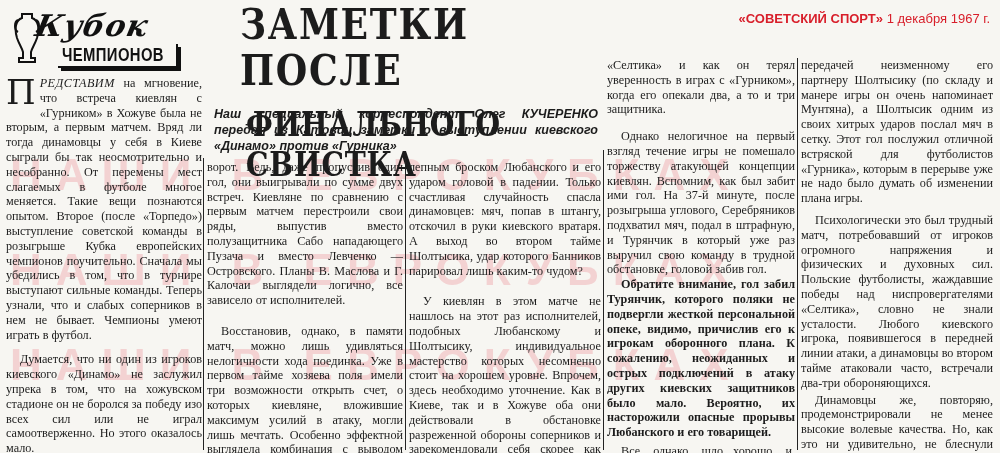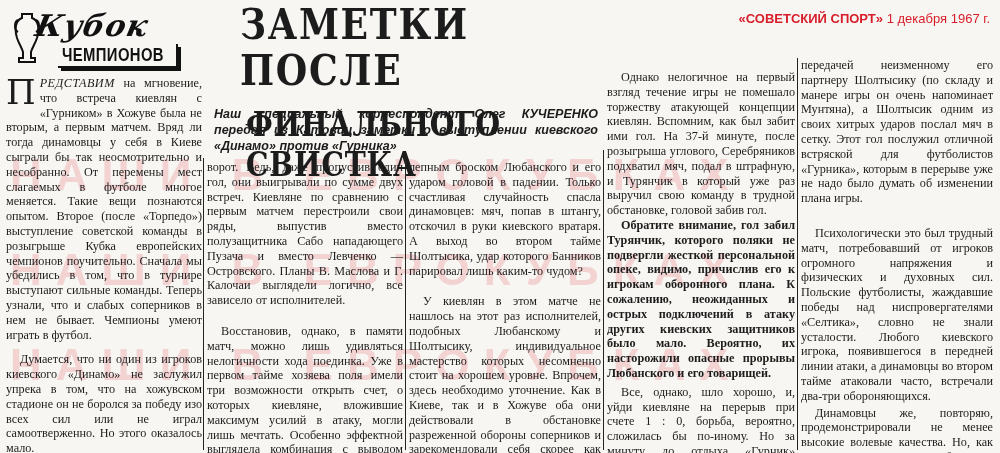--- a/index.html
+++ b/index.html
@@ -127,26 +127,27 @@
   <div class="rule" style="left:405px; top:158px; height:292px;"></div>
 
   <div class="col" style="left:409px; top:160px; width:192px;">
     <p style="text-indent:0">лепным броском Любанского и его ударом головой в падении. Только счастливая случайность спасла динамовцев: мяч, попав в штангу, отскочил в руки киевского вратаря. А выход во втором тайме Шолтысика, удар которого Банников парировал лишь каким-то чудом?</p>
     <p style="margin-top:16px">У киевлян в этом матче не нашлось на этот раз исполнителей, подобных Любанскому и Шолтысику, индивидуальное мастерство которых несомненно стоит на хорошем уровне. Впрочем, здесь необходимо уточнение. Как в Киеве, так и в Хожуве оба они действовали в обстановке разреженной обороны соперников и зарекомендовали себя скорее как отличные мастера контратаки. Вспомним, как блистал в этой роли Бышовец в Глазго в матче против</p>
   </div>
 
   <div class="rule" style="left:603px; top:150px; height:300px;"></div>
 
   <div class="col" style="left:607px; top:58px; width:188px;">
+    <p style="text-indent:0">«Селтика» и как он терял уверенность в играх с «Гурником», когда его опекали два, а то и три защитника.</p>
     <p style="margin-top:12px">Однако нелогичное на первый взгляд течение игры не помешало торжеству атакующей концепции киевлян. Вспомним, как был забит ими гол. На 37-й минуте, после розыгрыша углового, Серебряников подхватил мяч, подал в штрафную, и Турянчик в который уже раз выручил свою команду в трудной обстановке, головой забив гол.</p>
     <p class="bold" style="margin-top:0">Обратите внимание, гол забил Турянчик, которого поляки не подвергли жесткой персональной опеке, видимо, причислив его к игрокам оборонного плана. К сожалению, неожиданных и острых подключений в атаку других киевских защитников было мало. Вероятно, их насторожили опасные прорывы Любанского и его товарищей.</p>
     <p style="margin-top:4px">Все, однако, шло хорошо, и, уйди киевляне на перерыв при счете 1 : 0, борьба, вероятно, сложилась бы по-иному. Но за минуту до отдыха «Гурник» сравнял счет. Проход по правому флангу Любанского завершился</p>
   </div>
 
   <div class="rule" style="left:797px; top:58px; height:392px;"></div>
 
   <div class="col" style="left:801px; top:58px; width:192px;">
     <p style="text-indent:0">передачей неизменному его партнеру Шолтысику (по складу и манере игры он очень напоминает Мунтяна), а Шолтысик одним из своих хитрых ударов послал мяч в сетку. Этот гол послужил отличной встряской для футболистов «Гурника», которым в перерыве уже не надо было думать об изменении плана игры.</p>
-    <p style="margin-top:20px">Психологически это был трудный матч, потребовавший от игроков огромного напряжения и физических и духовных сил. Польские футболисты, жаждавшие победы над ниспровергателями «Селтика», словно не знали усталости. Любого киевского игрока, появившегося в передней линии атаки, а динамовцы во втором тайме атаковали часто, встречали два-три обороняющихся.</p>
+    <p style="margin-top:7px">Психологически это был трудный матч, потребовавший от игроков огромного напряжения и физических и духовных сил. Польские футболисты, жаждавшие победы над ниспровергателями «Селтика», словно не знали усталости. Любого киевского игрока, появившегося в передней линии атаки, а динамовцы во втором тайме атаковали часто, встречали два-три обороняющихся.</p>
     <p style="margin-top:2px">Динамовцы же, повторяю, продемонстрировали не менее высокие волевые качества. Но, как это ни удивительно, не блеснули высоким мастерством. Прежде всего это относится к ударам по воротам, которых было до крайности мало.</p>
   </div>
 
 </div>
 
 </body></html>

